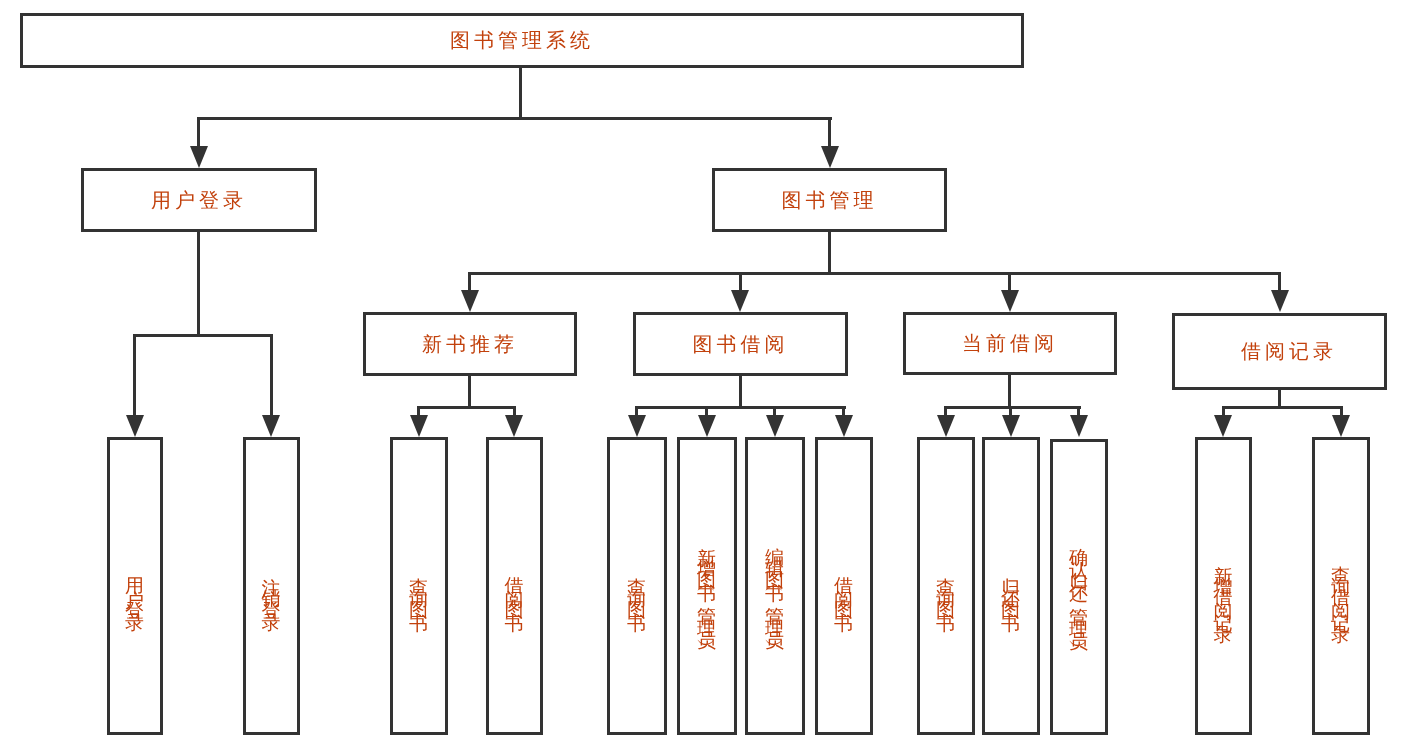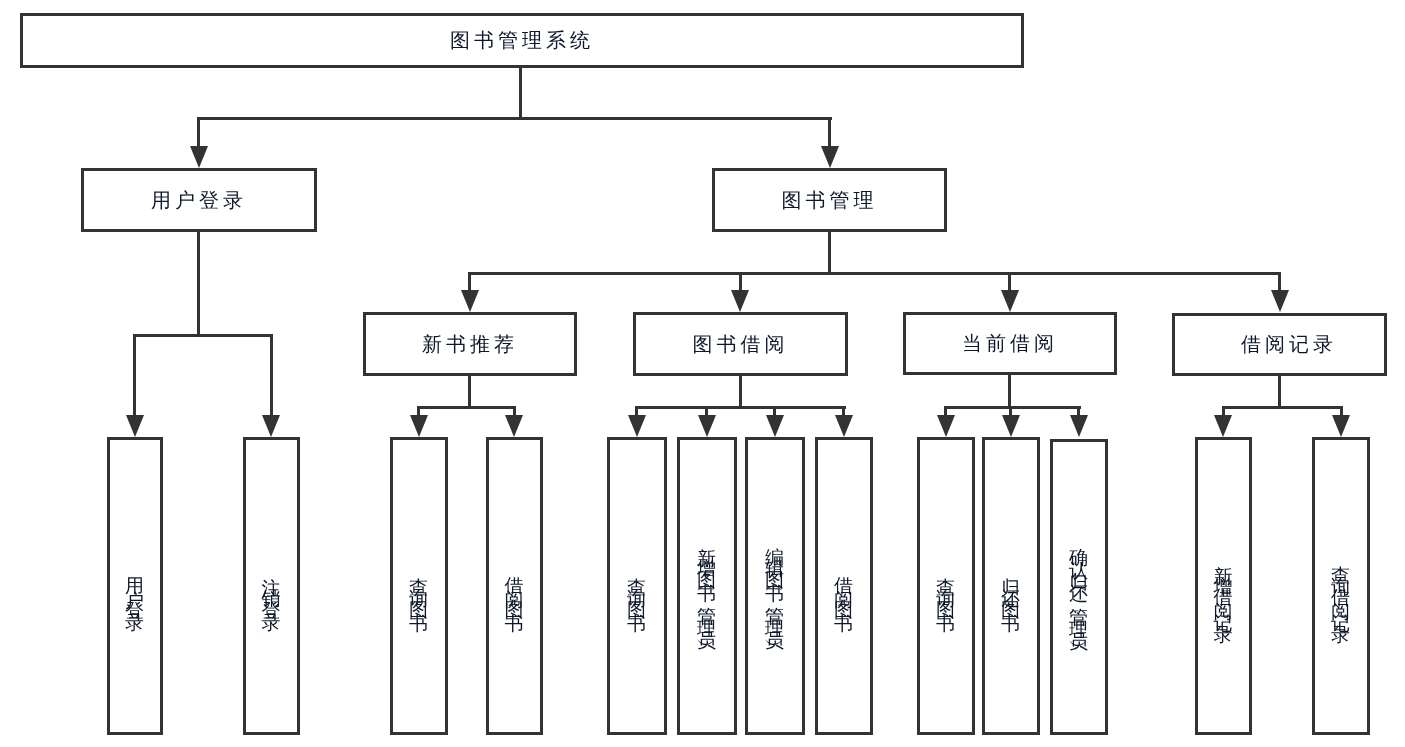--- a/index.html
+++ b/index.html
@@ -23,21 +23,21 @@
     border-top: 22px solid #333333;
     transform: translateX(-50%);
   }
 
   
   .box {
     position: absolute;
     box-sizing: border-box;
     background: #ffffff;
     border: 3px solid #333333;
-    color: #0f172a;
+    color: #c2410c;
     display: flex;
     align-items: center;
     justify-content: center;
     text-align: center;
   }
   .box.hbox { font-size: 20px; letter-spacing: 4px; white-space: nowrap; }
   .box.vbox {
     writing-mode: vertical-rl;
     text-orientation: mixed;
     font-size: 19px;
@@ -121,21 +121,21 @@
   <div class="ah" style="left:1341px; top:415px;"></div>
 
   <div class="box hbox" style="left:20px; top:13px; width:1004px; height:55px;">图书管理系统</div>
 
   <div class="box hbox" style="left:81px; top:168px; width:236px; height:64px;">用户登录</div>
   <div class="box hbox" style="left:712px; top:168px; width:235px; height:64px;">图书管理</div>
 
   <div class="box hbox" style="left:363px; top:312px; width:214px; height:64px;">新书推荐</div>
   <div class="box hbox" style="left:633px; top:312px; width:215px; height:64px;">图书借阅</div>
   <div class="box hbox" style="left:903px; top:312px; width:214px; height:63px;">当前借阅</div>
-  <div class="box hbox" style="left:1172px; top:313px; width:215px; height:63px;padding-left:19px;">借阅记录</div>
+  <div class="box hbox" style="left:1172px; top:313px; width:215px; height:77px;padding-left:19px;">借阅记录</div>
 
   <div class="box vbox" style="left:107px; top:437px; width:56px; height:298px;">用户登录</div>
   <div class="box vbox" style="left:243px; top:437px; width:57px; height:298px;">注销登录</div>
 
   <div class="box vbox" style="left:390px; top:437px; width:58px; height:298px;">查询图书</div>
   <div class="box vbox" style="left:486px; top:437px; width:57px; height:298px;">借阅图书</div>
 
   <div class="box vbox" style="left:607px; top:437px; width:60px; height:298px;">查询图书</div>
   <div class="box vbox" style="left:677px; top:437px; width:60px; height:298px;">新增图书（管理员）</div>
   <div class="box vbox" style="left:745px; top:437px; width:60px; height:298px;">编辑图书（管理员）</div>

